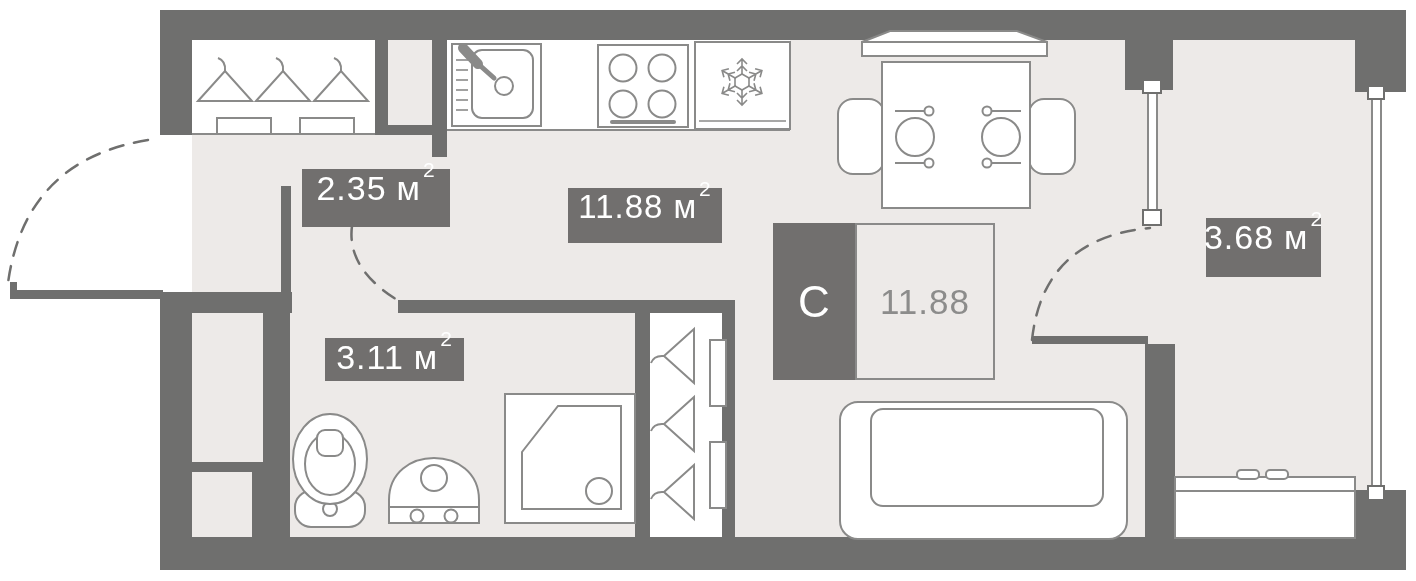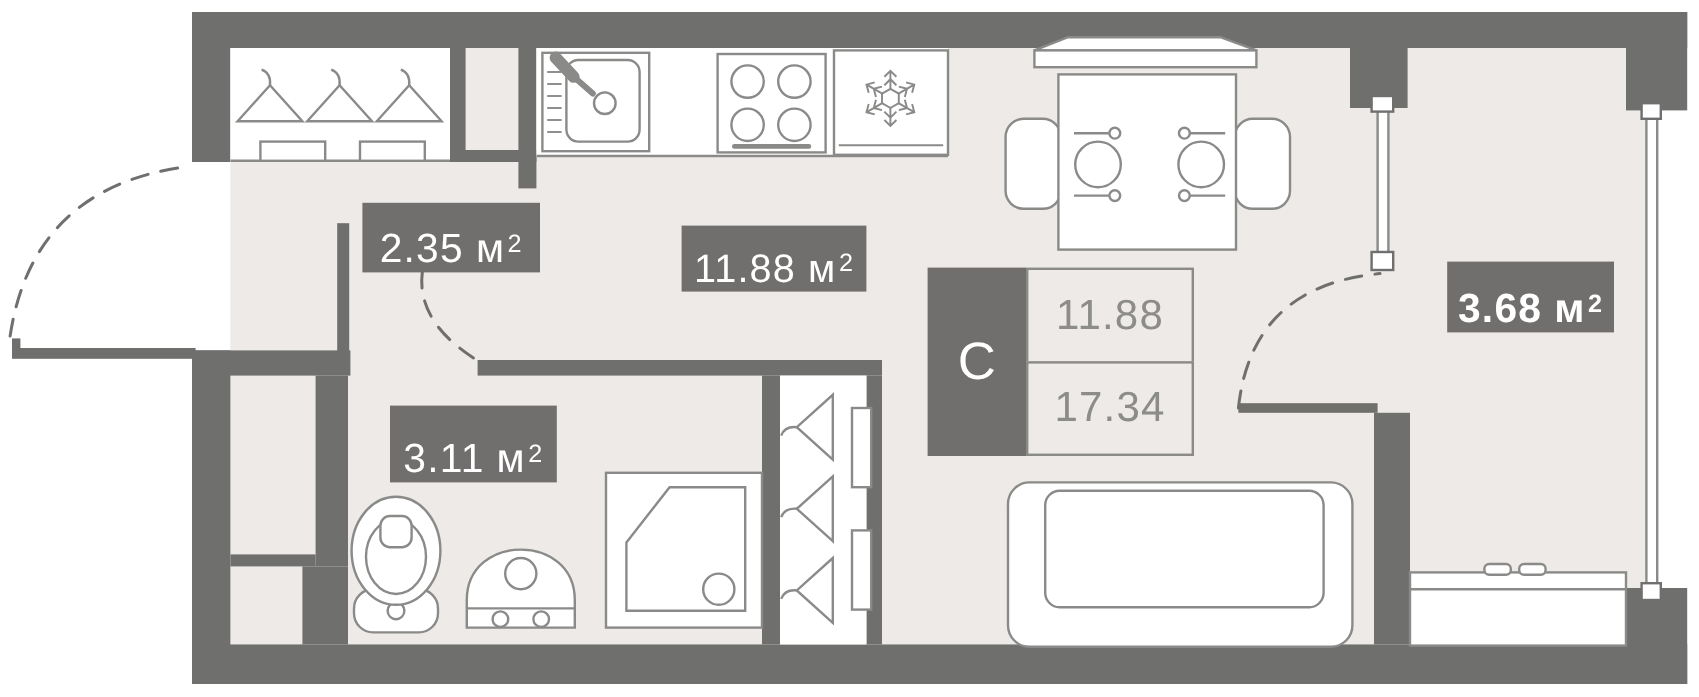--- a/index.html
+++ b/index.html
@@ -24,29 +24,29 @@
   .white{fill:#fff;stroke:none;}
   .swhite{fill:#fff;stroke:var(--fixture-outline);stroke-width:2;}
   .sline{fill:none;stroke:var(--fixture-outline);stroke-width:2;}
   .sline1{fill:none;stroke:var(--fixture-outline);stroke-width:1.6;}
   .fline{fill:none;stroke:var(--fixture-outline);stroke-linecap:round;}
   .capr{fill:#fff;stroke:var(--wall);stroke-width:2;}
   .dash{fill:none;stroke:var(--wall);stroke-width:2.5;stroke-dasharray:14 11;stroke-linecap:round;}
   
   .badge{
     position:absolute;background:var(--badge-bg);color:var(--badge-text);
-    display:flex;align-items:flex-end;justify-content:center;
+    display:flex;align-items:flex-start;justify-content:center;
     font-size:34px;letter-spacing:1px;white-space:nowrap;
   }
   .badge .unit{margin-left:10px;}
   .badge sup{font-size:21px;position:relative;top:-11px;margin-left:2px;}
   #badge-hallway{left:302px;top:169px;width:148px;height:58px;}
   #badge-living{left:568px;top:188px;width:154px;height:55px;font-size:33px;}
-  #badge-bathroom{left:325px;top:338px;width:139px;height:64px;}
-  #badge-balcony{left:1206px;top:218px;width:139px;height:59px;font-weight:bold;}
+  #badge-bathroom{left:325px;top:338px;width:139px;height:43px;}
+  #badge-balcony{left:1206px;top:218px;width:115px;height:59px;}
   
   .legend{position:absolute;left:773px;top:223px;display:flex;}
   .legend-type{
     width:82px;height:157px;background:var(--badge-bg);color:var(--badge-text);
     display:flex;align-items:center;justify-content:center;font-size:44px;
   }
   .legend-vals{display:flex;flex-direction:column;width:140px;height:157px;}
   .legend-row{
     flex:1;border:2px solid var(--fixture-outline);background:var(--floor);
     color:var(--table-text);font-size:35px;letter-spacing:1px;
@@ -259,17 +259,16 @@
   <div class="badge" id="badge-balcony">
     <span class="num">3.68</span>
     <span class="unit">м</span>
     <sup>2</sup>
   </div>
 
   <div class="legend">
     <div class="legend-type">С</div>
     <div class="legend-vals">
       <div class="legend-row">11.88</div>
-      <div class="legend-row">17.34</div>
     </div>
   </div>
 
 </div>
 
 </body></html>

